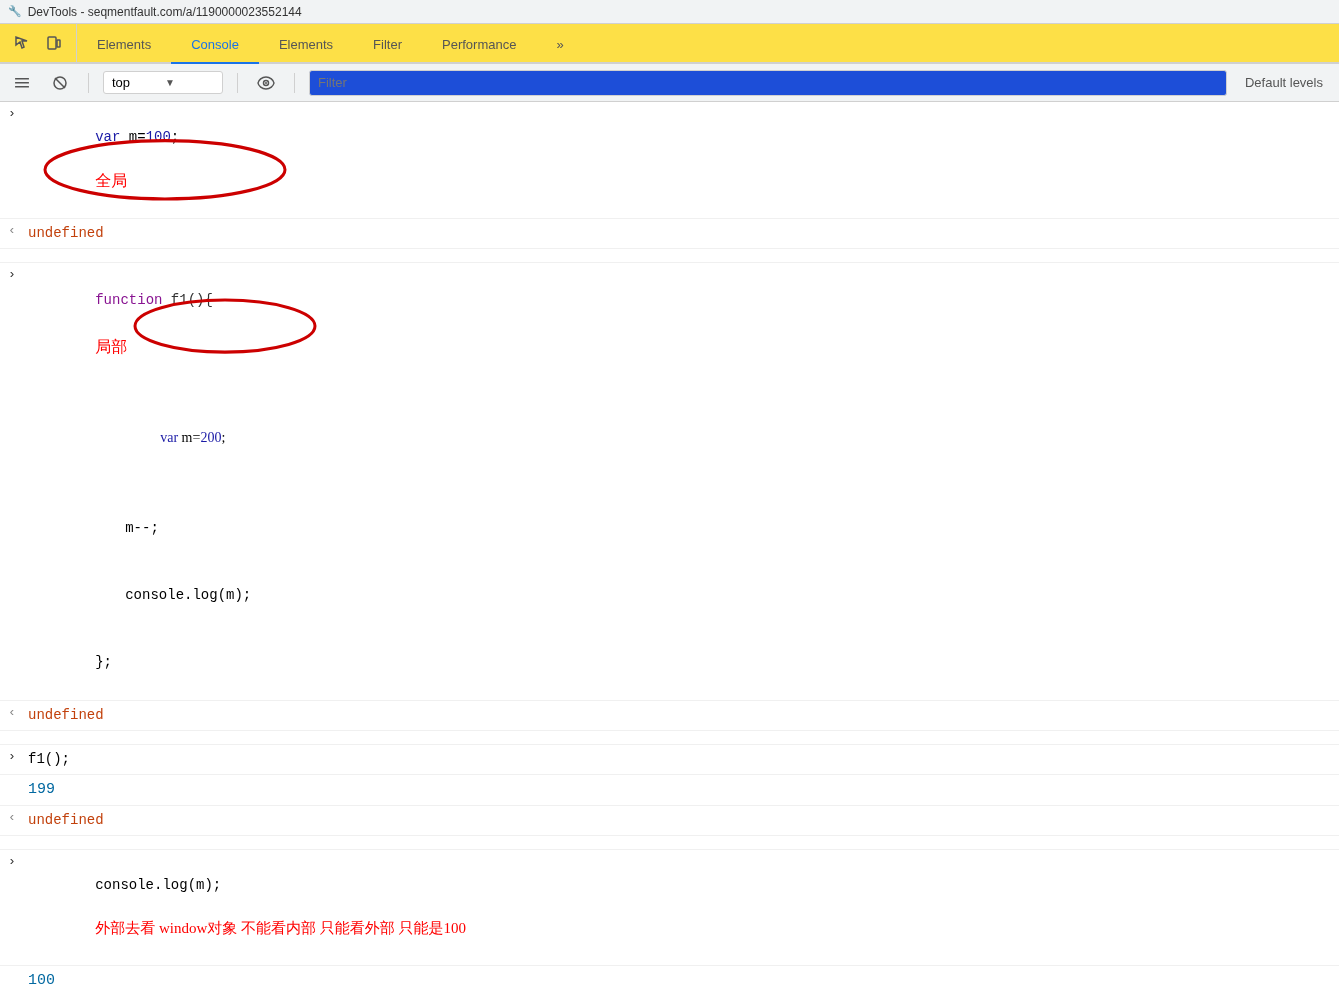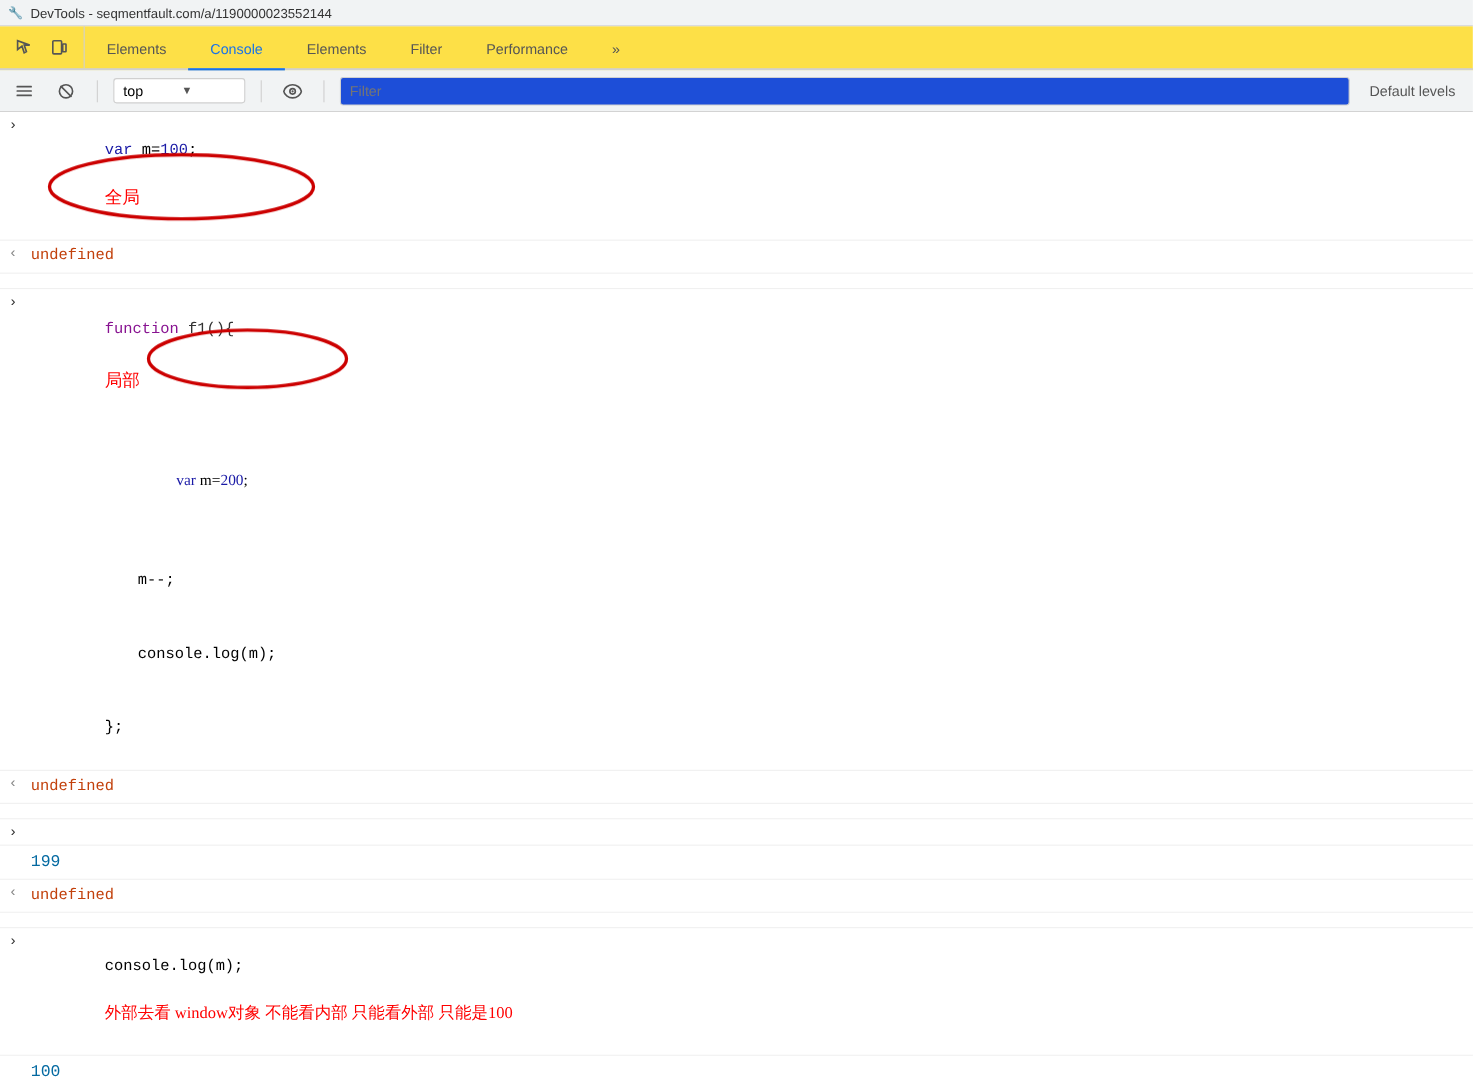--- a/index.html
+++ b/index.html
@@ -342,20 +342,21 @@
 
     <div class="console-line">
       <span class="line-arrow output">‹</span>
       <span class="line-content color-undefined">undefined</span>
     </div>
 
     <div class="console-line" style="min-height:14px;"></div>
 
     <div class="console-line">
       <span class="line-arrow input">›</span>
+      <span class="line-content">f1();</span>
     </div>
 
     <div class="console-line">
       <span class="line-arrow" style="color:transparent;">‹</span>
       <span class="line-content color-number" style="font-size:15px; font-weight:normal;">199</span>
     </div>
 
     <div class="console-line">
       <span class="line-arrow output">‹</span>
       <span class="line-content color-undefined">undefined</span>

